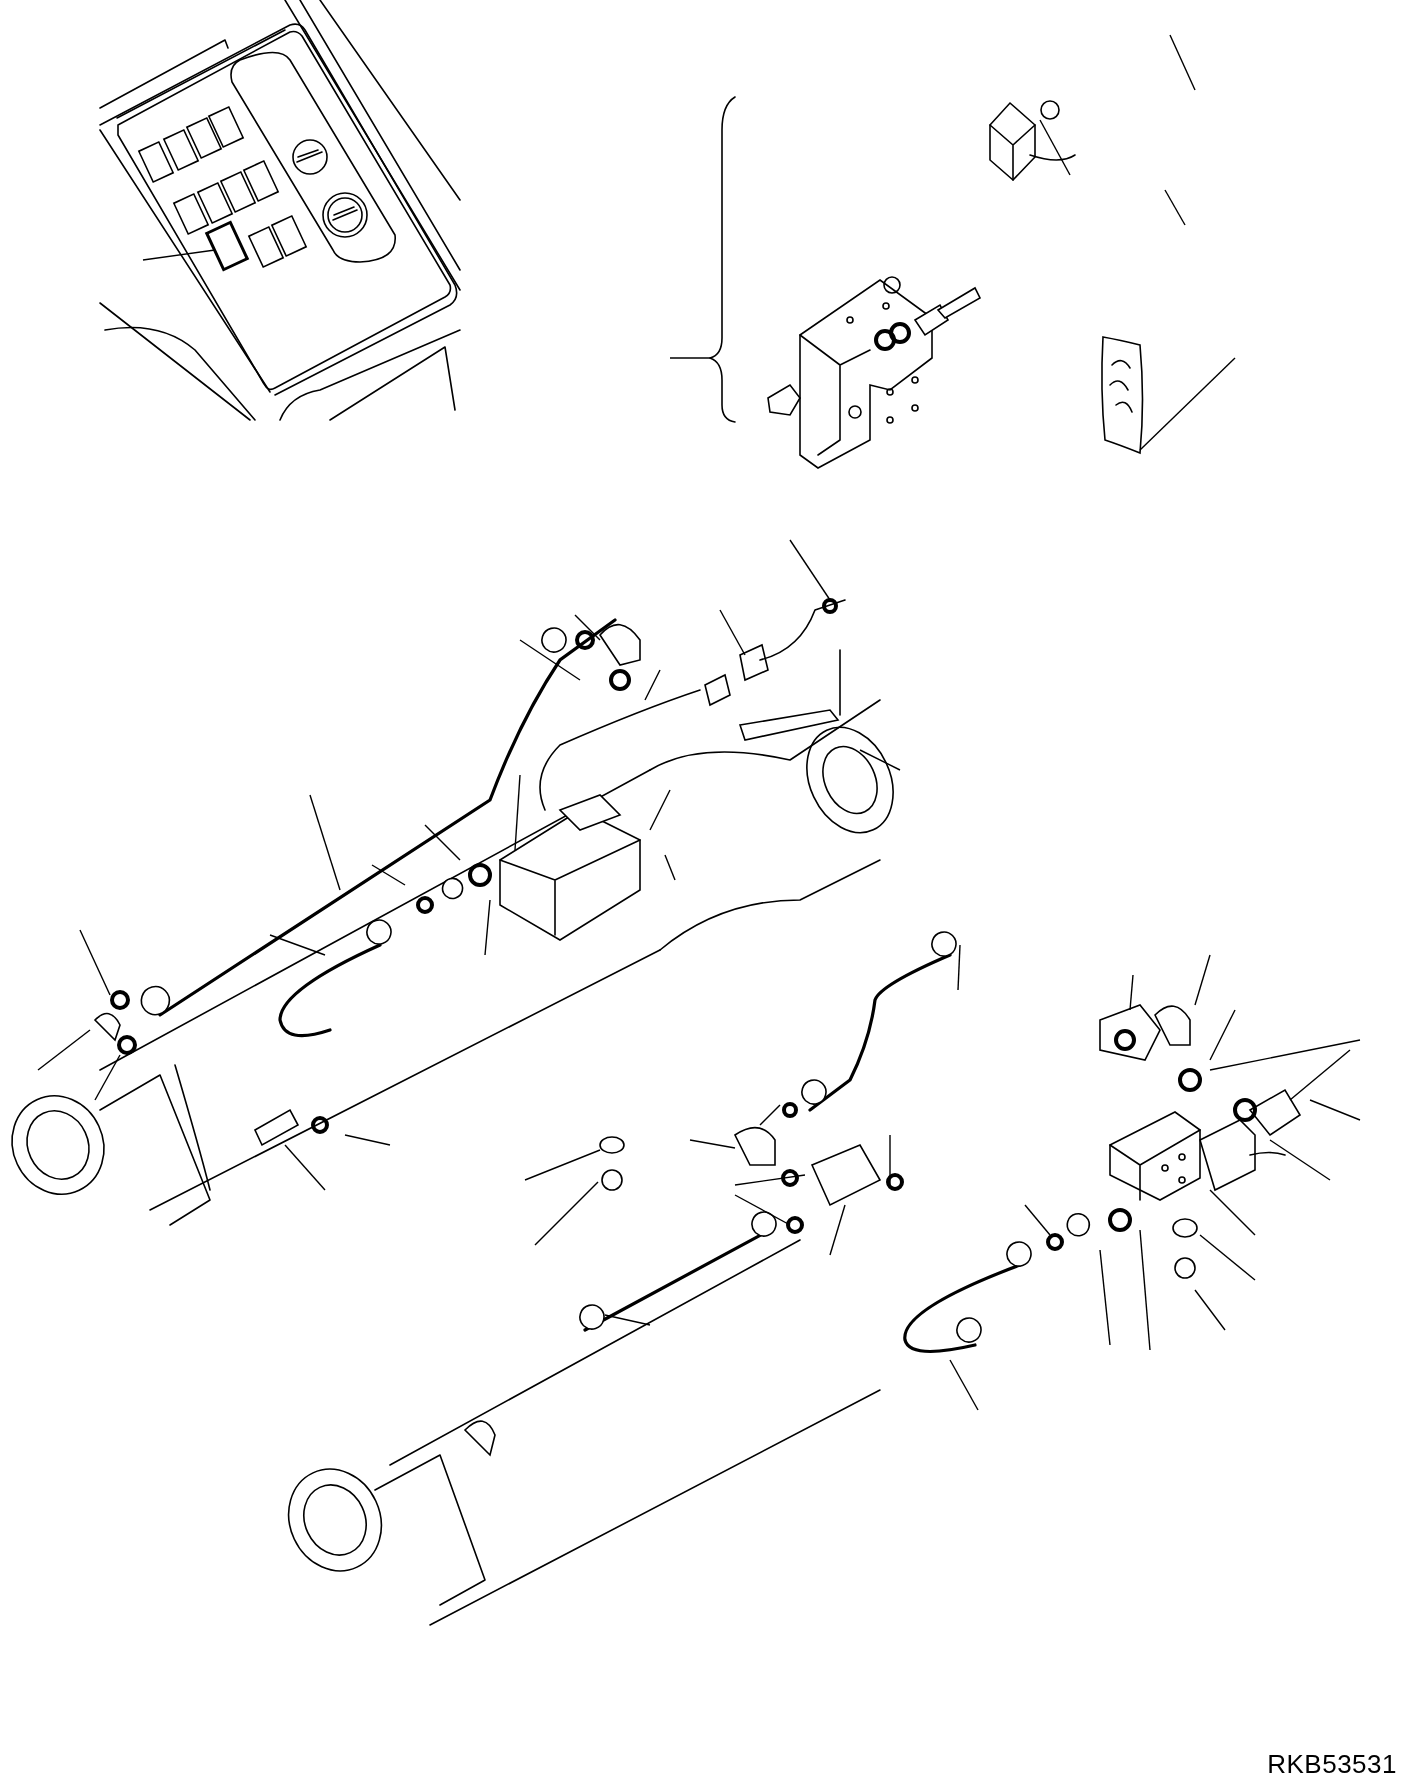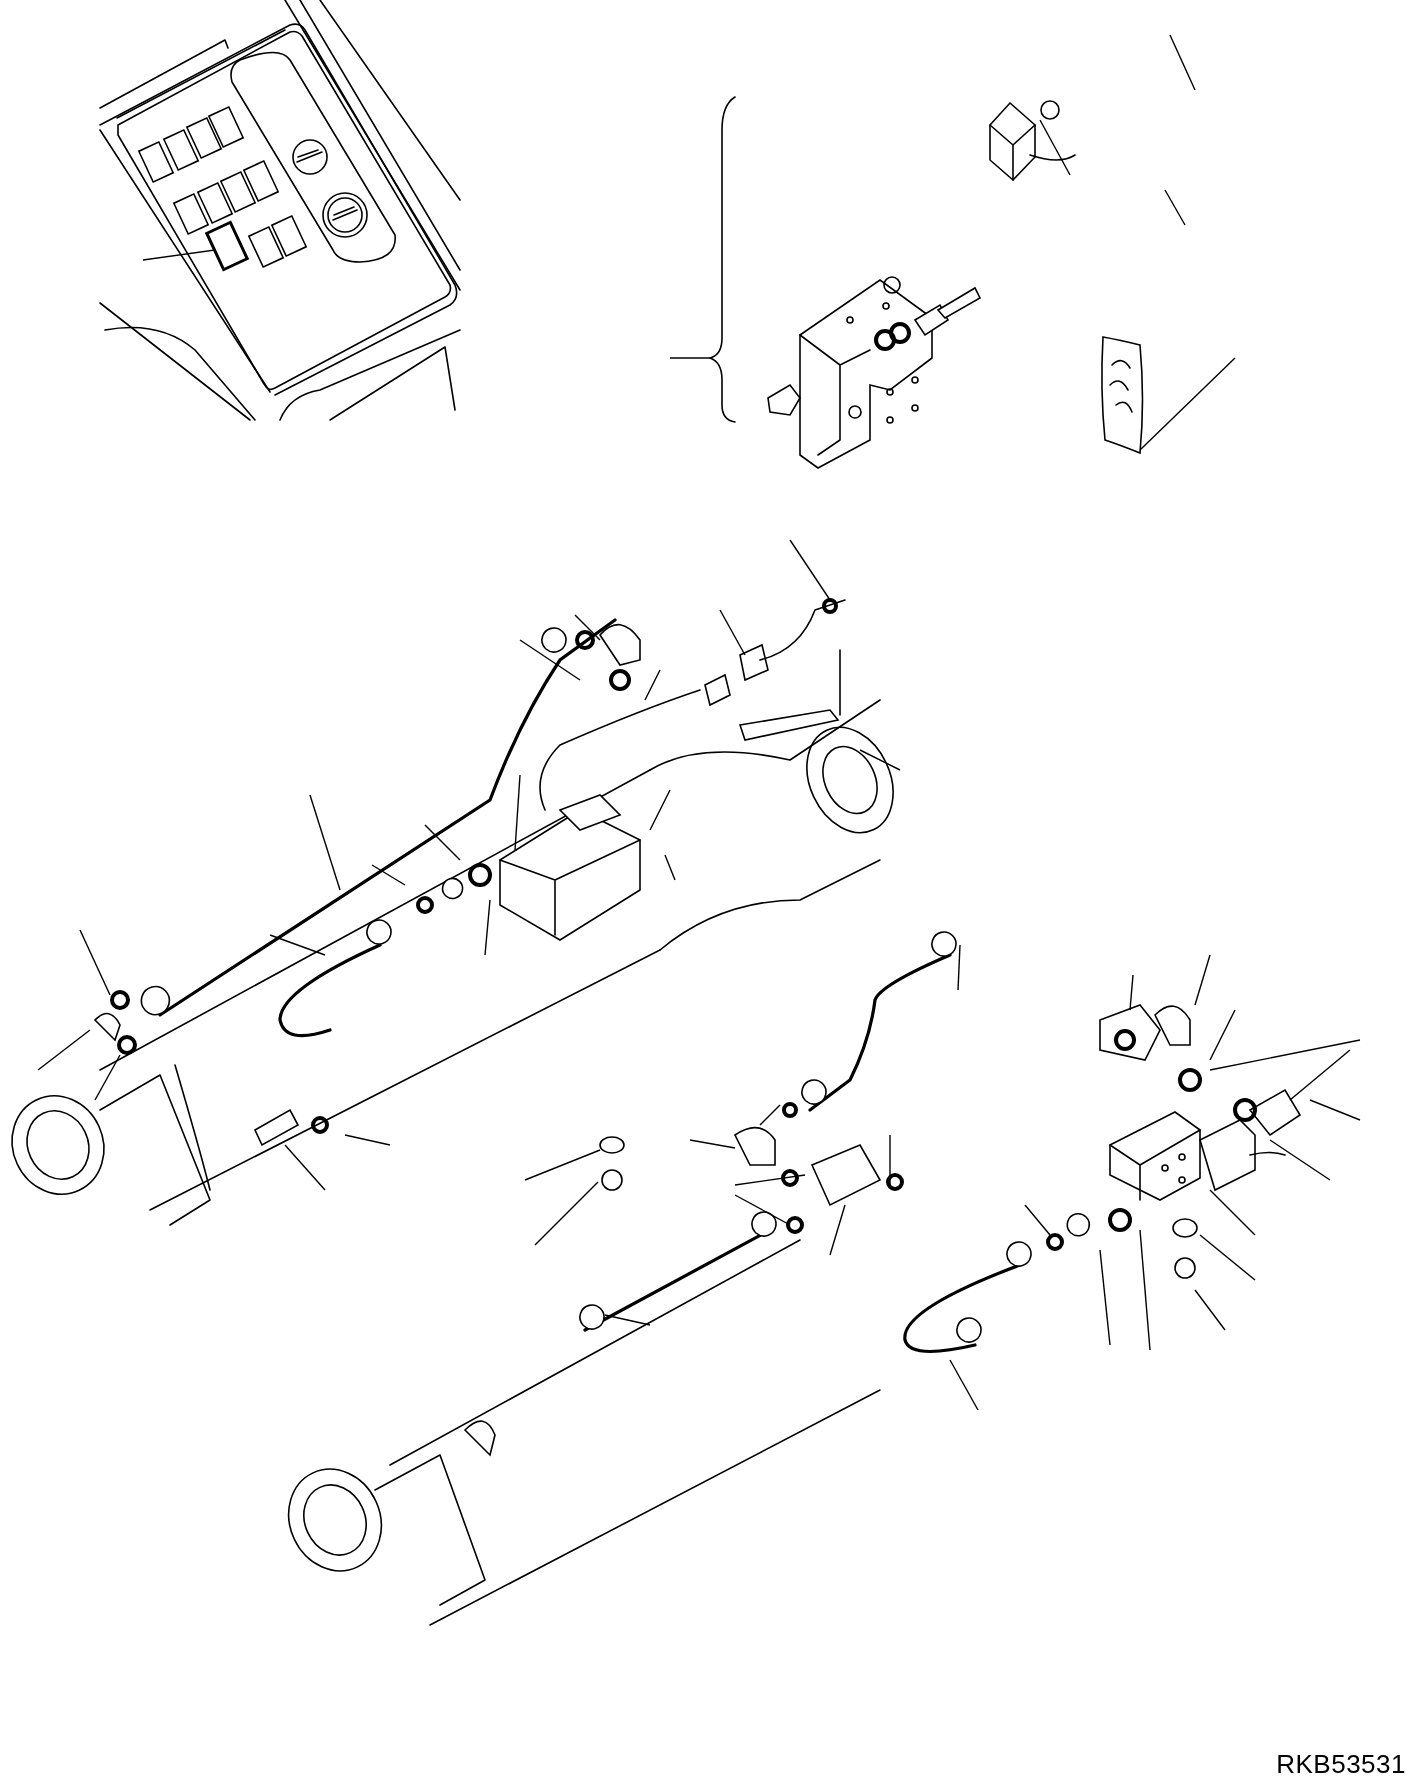--- a/index.html
+++ b/index.html
@@ -3,21 +3,21 @@
 <meta charset="utf-8">
 <style>
   html, body { margin: 0; padding: 0; background: #ffffff; }
   body { width: 1413px; height: 1788px; position: relative; overflow: hidden; font-family: "Liberation Sans", sans-serif; }
   svg.diagram { position: absolute; left: 0; top: 0; width: 1413px; height: 1788px; }
   .ln { fill: none; stroke: #000; stroke-width: 1.6; stroke-linecap: round; stroke-linejoin: round; }
   .thick { fill: none; stroke: #000; stroke-width: 3.2; stroke-linecap: round; }
   .fillw { fill: #fff; stroke: #000; stroke-width: 1.6; }
   .ring { fill: none; stroke: #000; stroke-width: 4; }
   .leader { stroke: #000; stroke-width: 1.4; fill: none; }
-  .drawing-code { position: absolute; right: 7px; bottom: 8px; font-size: 26px; color: #000; letter-spacing: 0.5px; }
+  .drawing-code { position: absolute; right: 16px; bottom: 8px; font-size: 26px; color: #000; letter-spacing: 0.5px; }
 </style>
 </head>
 <body>
 
 <svg class="diagram" viewBox="0 0 1413 1788" xmlns="http://www.w3.org/2000/svg">
 
   <g>
     <path class="ln" d="M100 108 L225 40 L228 48"></path>
     <path class="ln" d="M100 125 L290 25 Q300 22 305 30 L455 285 Q460 298 450 305 L275 395"></path>
     <path class="ln" d="M117 118 L285 30"></path>

